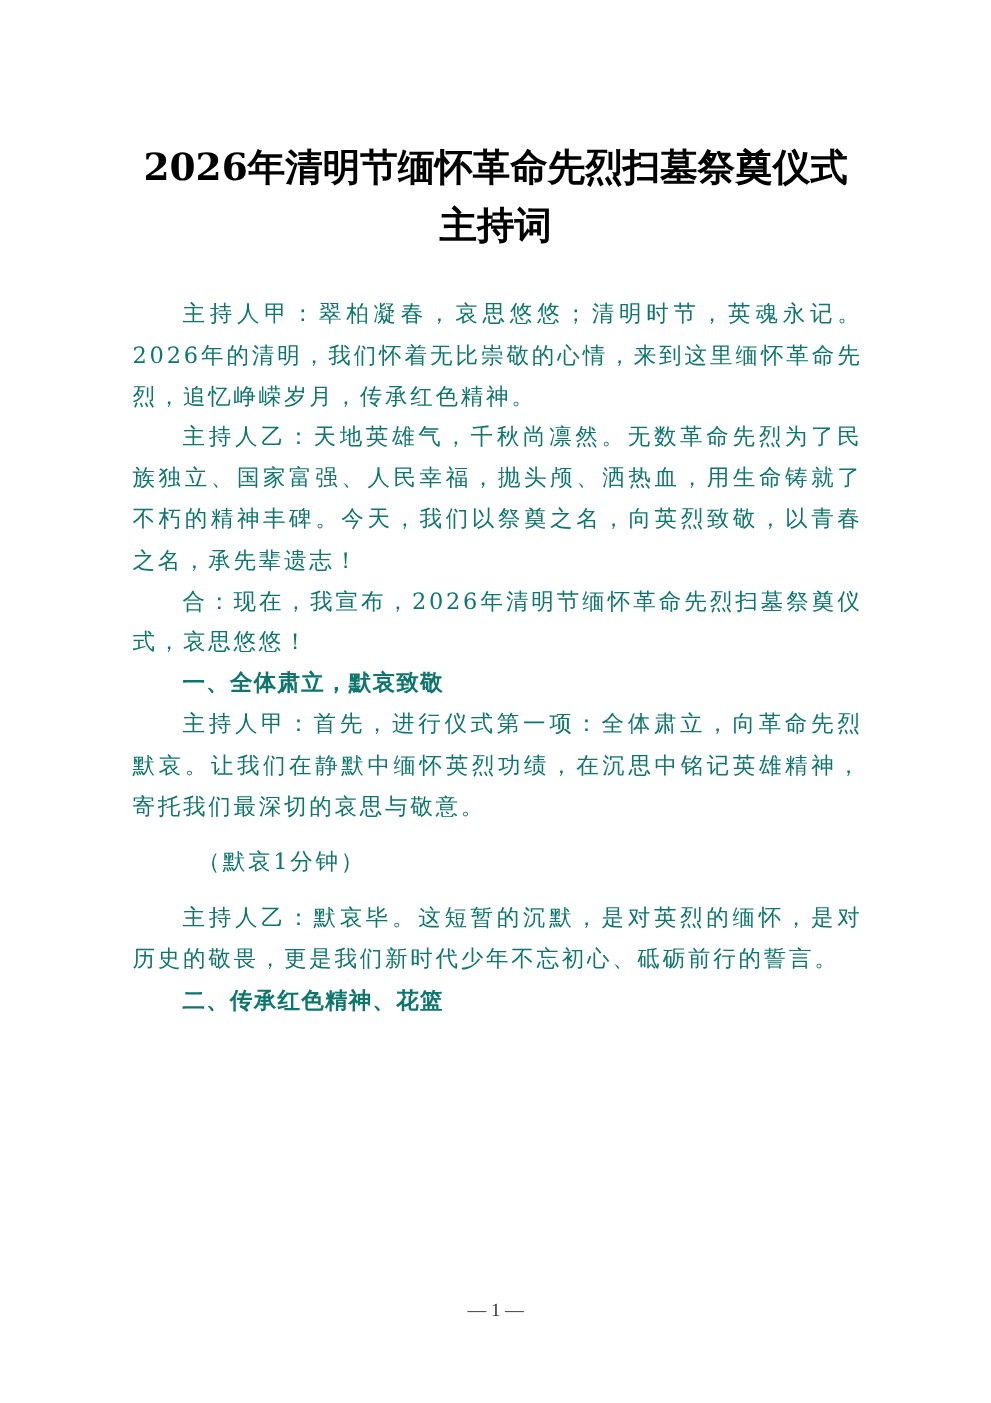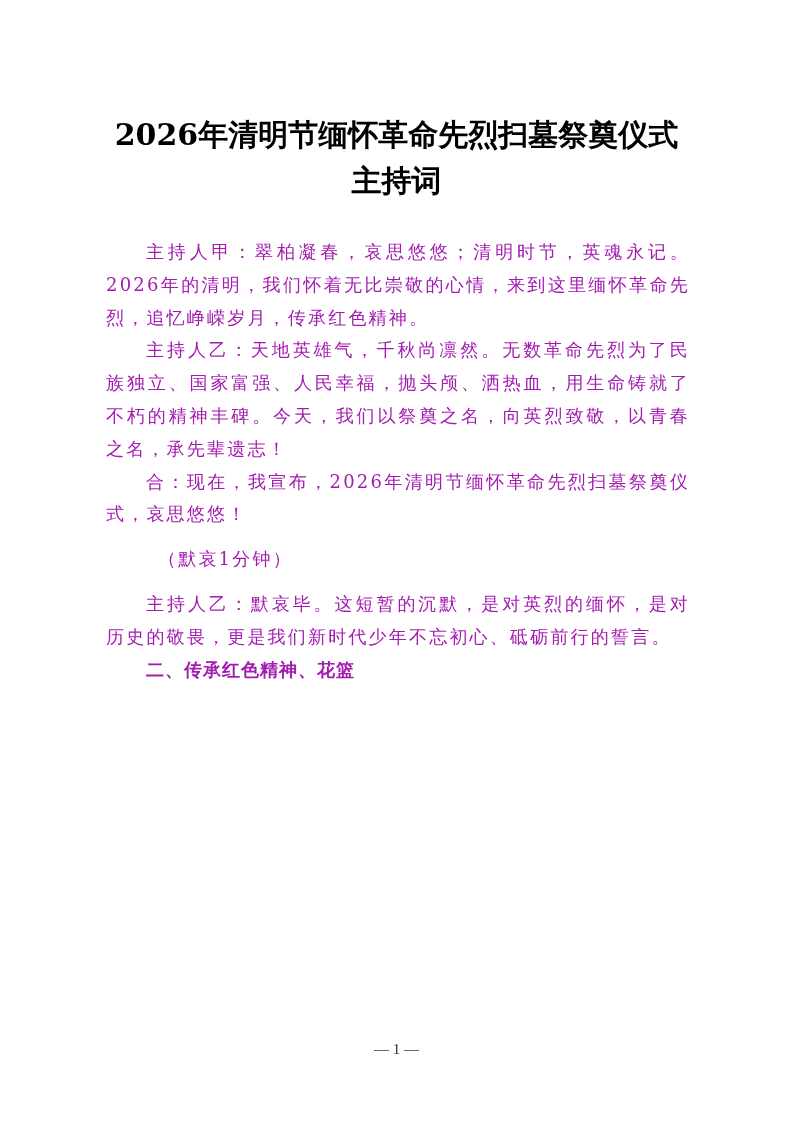--- a/index.html
+++ b/index.html
@@ -6,21 +6,21 @@
   body { width: 793px; height: 1122px; position: relative; overflow: hidden; }
   .page { position: absolute; left: 0; top: 0; width: 668px; height: 1122px; background: #fff; border-radius: 32px; }
   .title {
     position: absolute; left: 80px; width: 633px; top: 112px;
     text-align: center; font-family: "DejaVu Serif", "Liberation Serif", serif;
     font-weight: bold; font-size: 30px; line-height: 46px; color: #000; letter-spacing: 0px;
   }
   .body {
     position: absolute; left: 106px; width: 584px; top: 236px;
     font-family: "DejaVu Serif", "Liberation Serif", serif;
-    font-size: 18px; line-height: 32.8px; color: #a21caf;
+    font-size: 18px; line-height: 32.8px; color: #0f766e;
     text-align: justify; letter-spacing: 2.2px;
   }
   .p { margin: 0; text-indent: 40px; }
   .h { margin: 0; text-indent: 40px; font-family: "DejaVu Sans", "Liberation Sans", sans-serif; font-weight: bold; letter-spacing: 1px; font-size: 18px; }
   .note { margin: 12px; text-indent: 40px; }
   .footer {
     position: absolute; left: 0; width: 793px; top: 1041px; text-align: center;
     font-family: "Liberation Serif", serif; font-size: 15px; color: #333;
   }
 </style>
@@ -30,19 +30,21 @@
 <div class="page">
   <div class="title">
     <div>2026年清明节缅怀革命先烈扫墓祭奠仪式</div>
     <div>主持词</div>
   </div>
 
   <div class="body">
     <p class="p">主持人甲：翠柏凝春，哀思悠悠；清明时节，英魂永记。2026年的清明，我们怀着无比崇敬的心情，来到这里缅怀革命先烈，追忆峥嵘岁月，传承红色精神。</p>
     <p class="p">主持人乙：天地英雄气，千秋尚凛然。无数革命先烈为了民族独立、国家富强、人民幸福，抛头颅、洒热血，用生命铸就了不朽的精神丰碑。今天，我们以祭奠之名，向英烈致敬，以青春之名，承先辈遗志！</p>
     <p class="p">合：现在，我宣布，2026年清明节缅怀革命先烈扫墓祭奠仪式，哀思悠悠！</p>
+    <p class="h">一、全体肃立，默哀致敬</p>
+    <p class="p">主持人甲：首先，进行仪式第一项：全体肃立，向革命先烈默哀。让我们在静默中缅怀英烈功绩，在沉思中铭记英雄精神，寄托我们最深切的哀思与敬意。</p>
     <p class="note">（默哀1分钟）</p>
     <p class="p">主持人乙：默哀毕。这短暂的沉默，是对英烈的缅怀，是对历史的敬畏，更是我们新时代少年不忘初心、砥砺前行的誓言。</p>
     <p class="h">二、传承红色精神、花篮</p>
   </div>
 
   <div class="footer">— 1 —</div>
 </div>
 
 </body></html>

